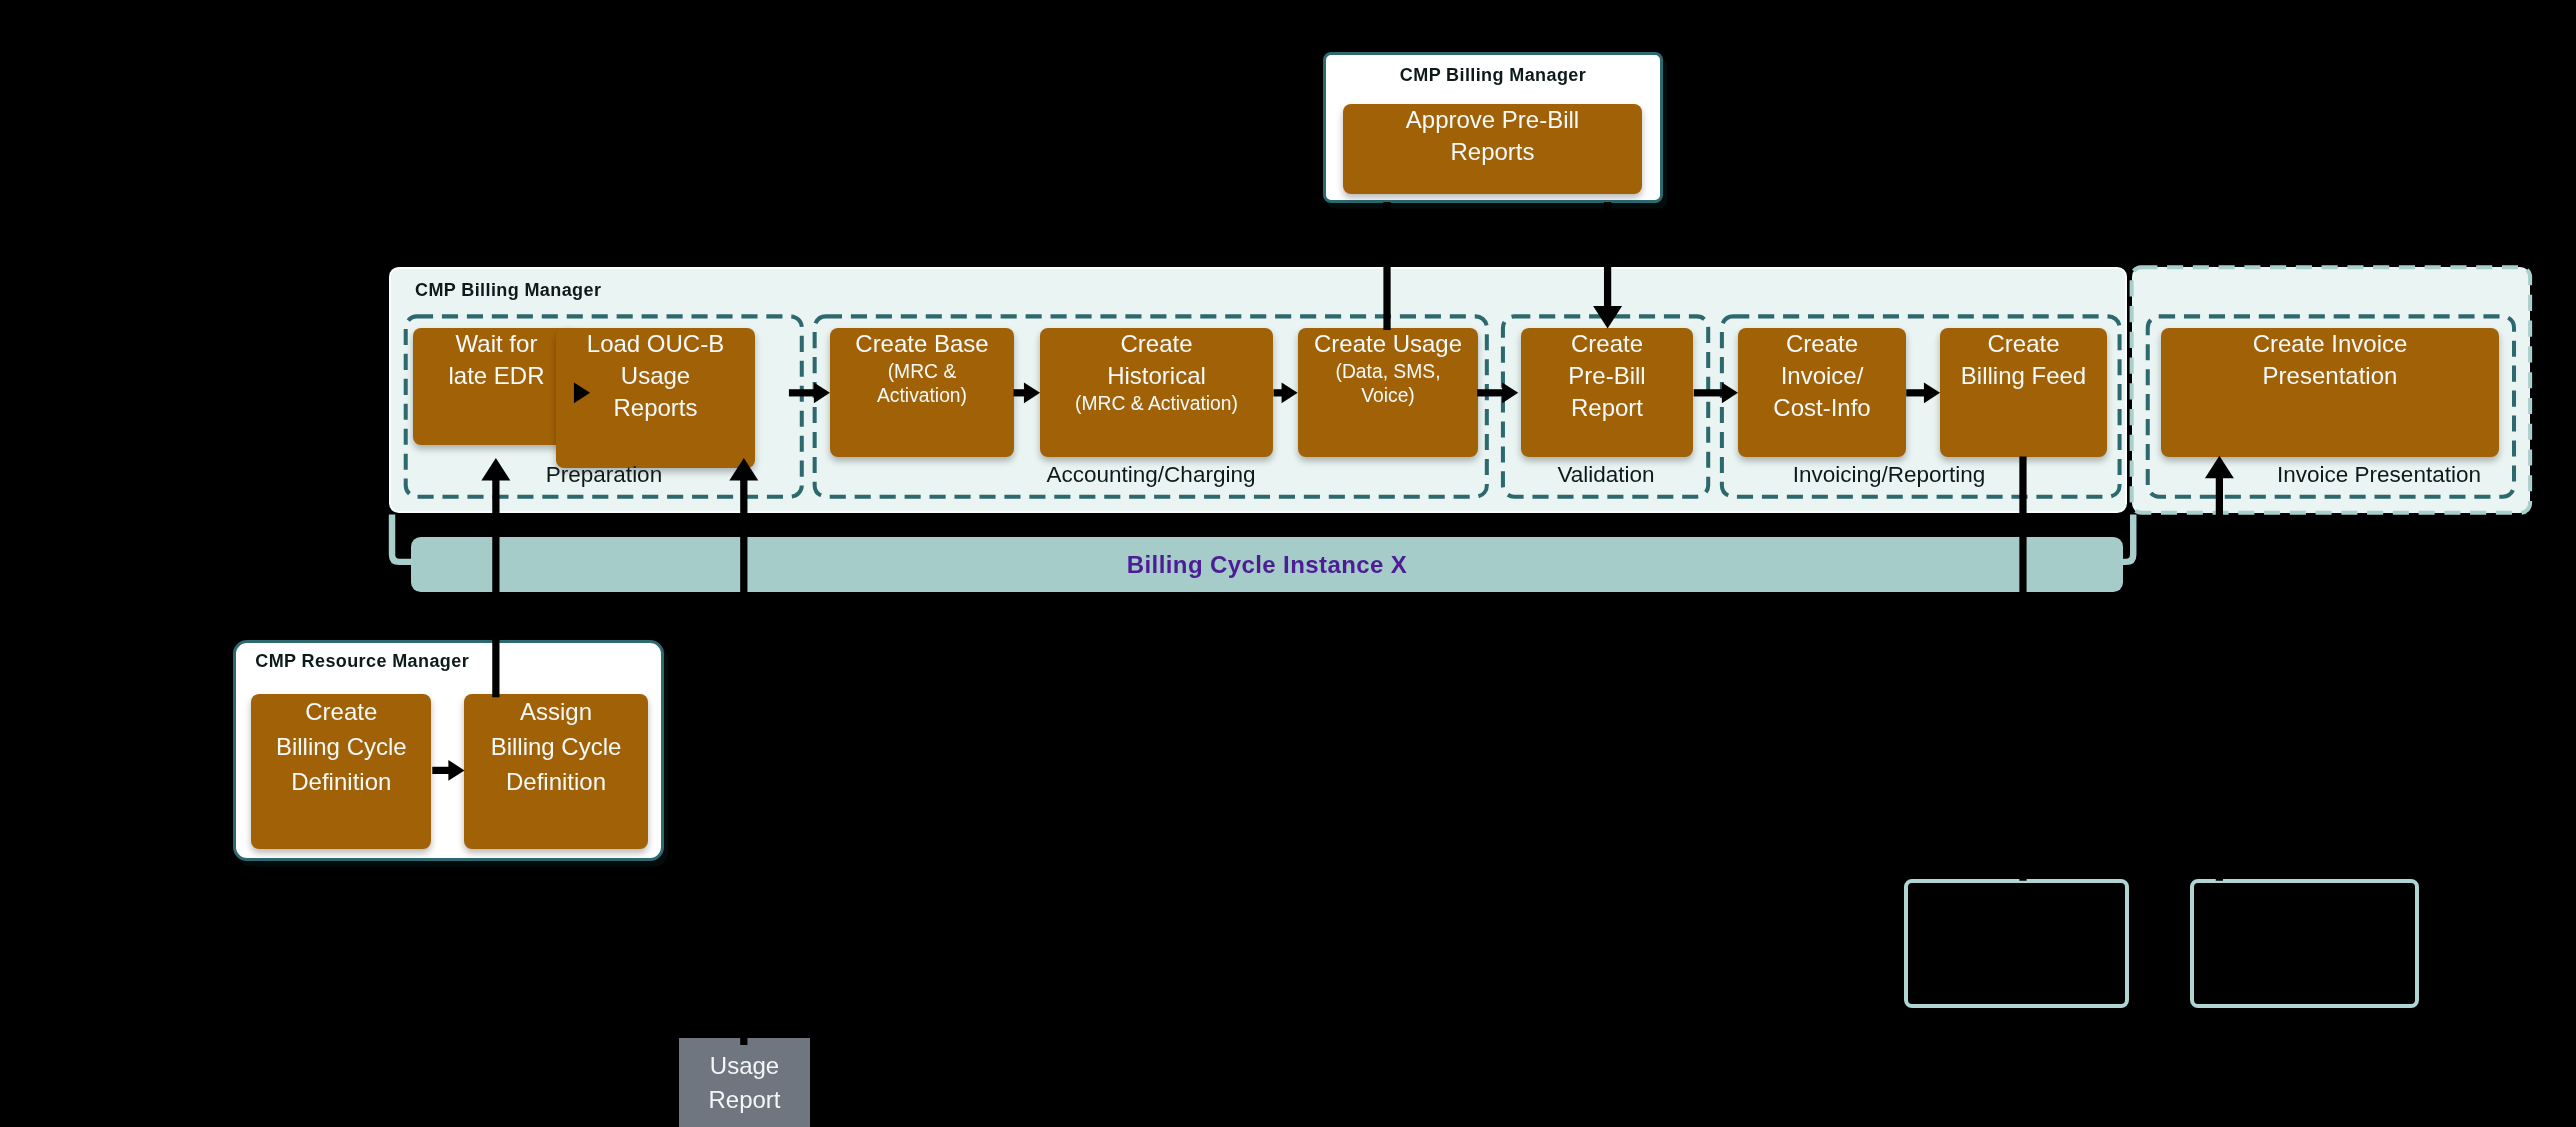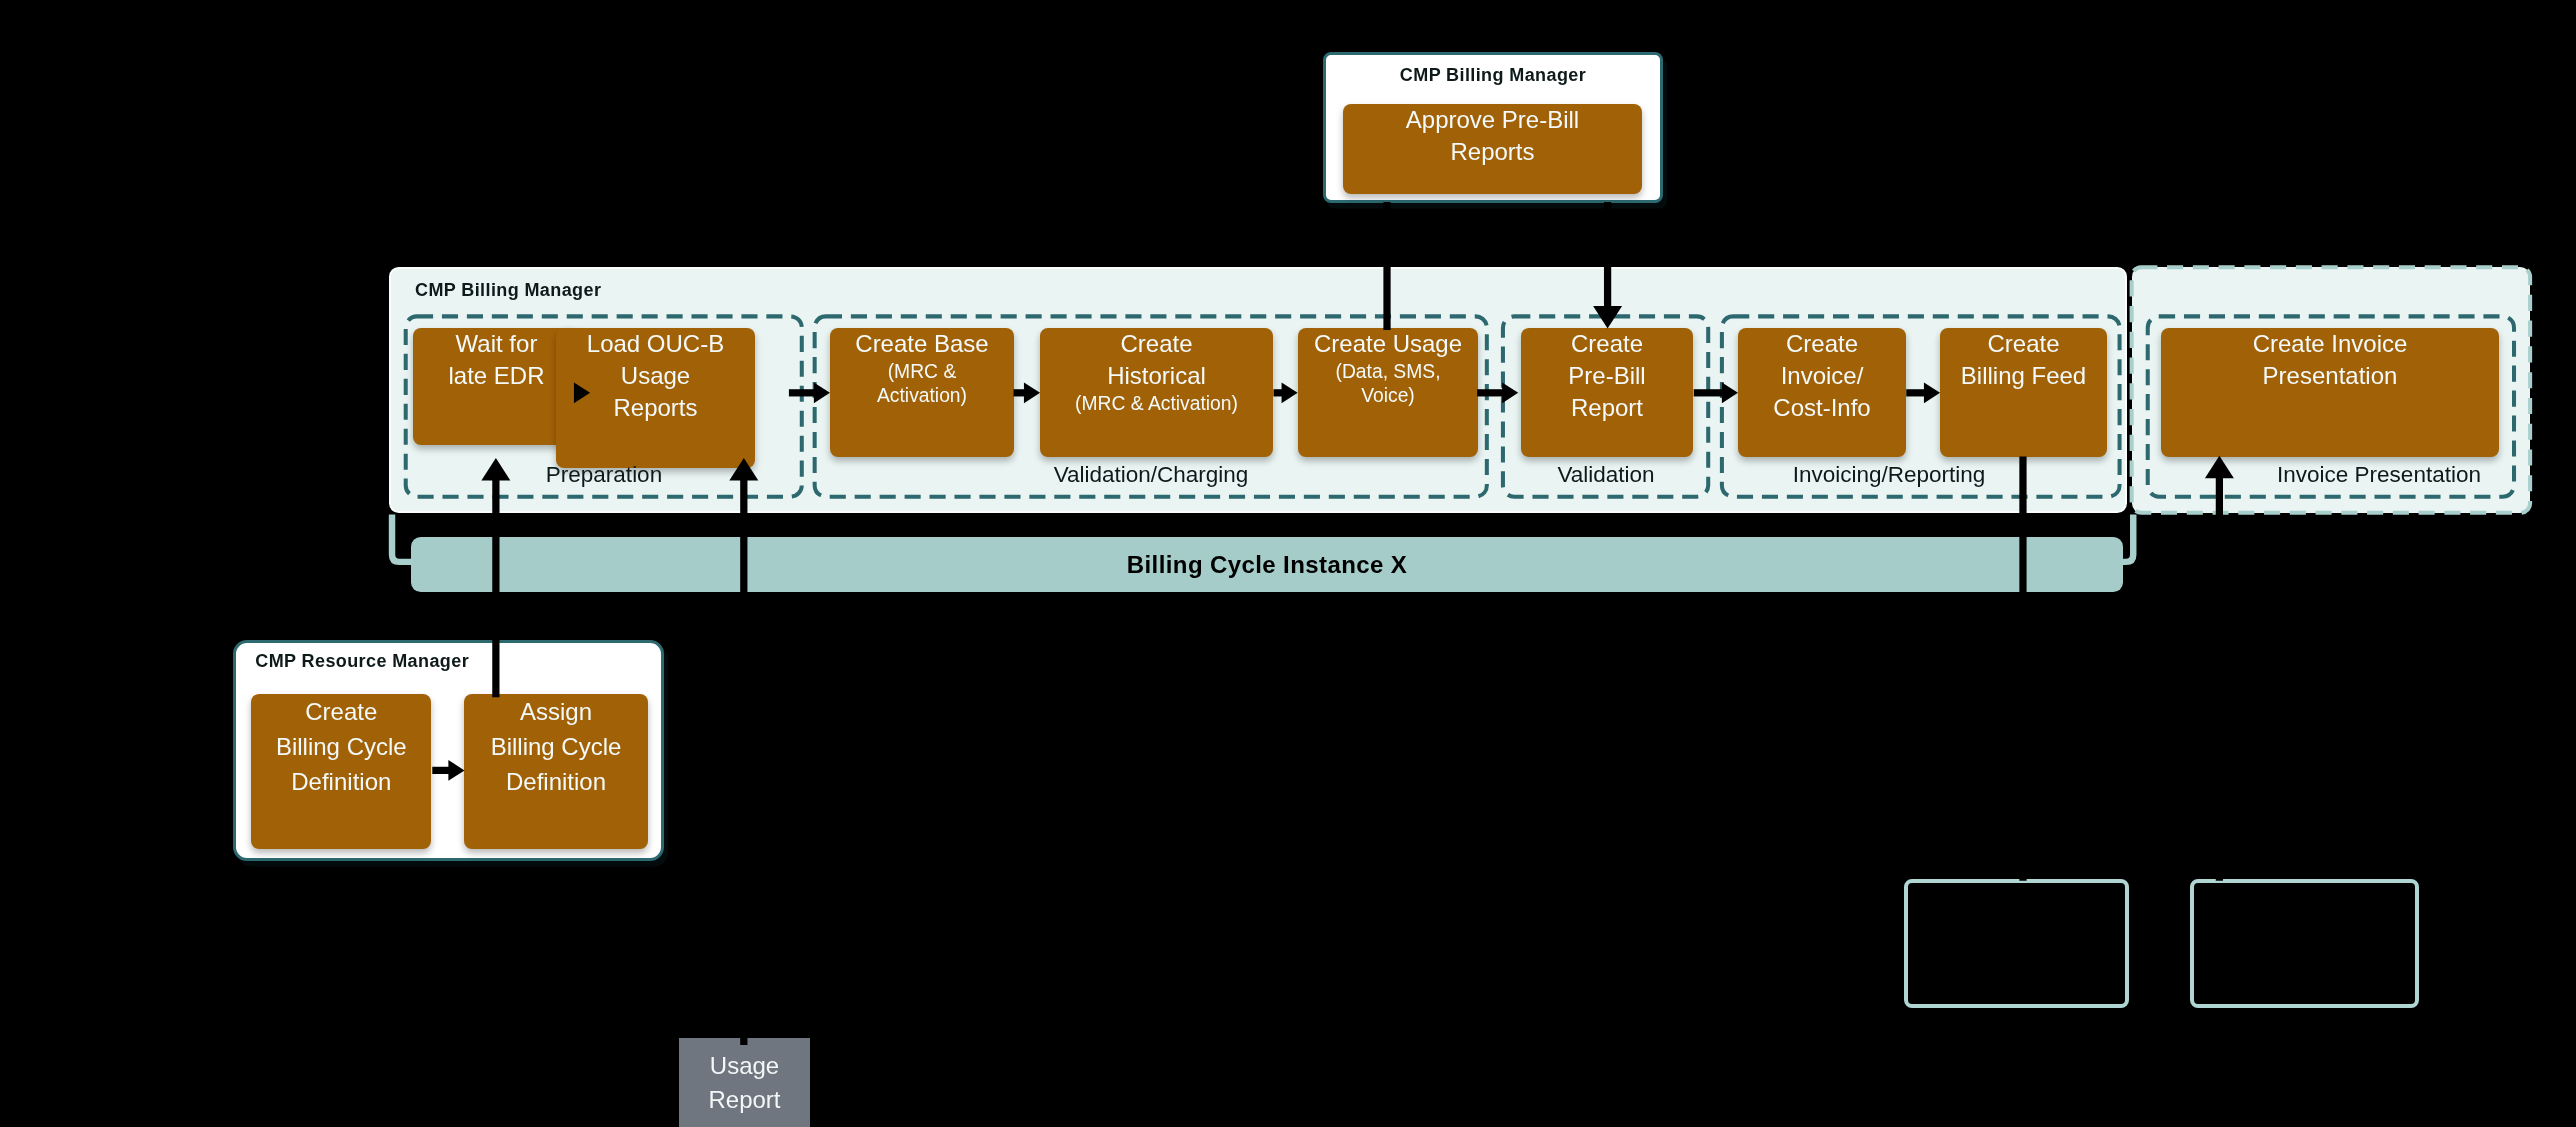--- a/index.html
+++ b/index.html
@@ -17,21 +17,21 @@
 
   
   .task{background:#a16207;border-radius:8px;color:#F4F9F9;display:flex;flex-direction:column;
         align-items:center;justify-content:flex-start;text-align:center;
         box-shadow:0 4px 7.2px rgba(0,0,0,0.28);}
   .task-title{font-size:24px;line-height:32px;font-weight:400;}
   .task-sub{font-size:19.3px;line-height:24px;font-weight:400;}
 
   .group-label{color:#0E1A1A;font-size:22.5px;text-align:center;}
 
-  .bar{background:#A5CCC9;border-radius:9.7px;color:#000000;font-size:24px;font-weight:600;
+  .bar{background:#A5CCC9;border-radius:9.7px;color:#4c1d95;font-size:24px;font-weight:600;
        display:flex;align-items:center;justify-content:center;letter-spacing:0.4px;}
 
   .artifact{background:#6F7680;color:#F4F6F7;font-size:24px;line-height:34px;
             display:flex;align-items:center;justify-content:center;text-align:center;}
 
   .ghost-box{background:transparent;border:4px solid #AFD6D2;border-radius:8px;}
 
   #overlay{position:absolute;left:0;top:0;z-index:50;pointer-events:none;}
 </style>
 </head>
@@ -97,21 +97,21 @@
     <div class="task-title ml">Create
 Billing Feed</div>
   </div>
 
   <div class="abs task" style="left:2161px;top:328px;width:338px;height:129px;">
     <div class="task-title ml">Create Invoice
 Presentation</div>
   </div>
 
   <div class="abs group-label" style="left:483px;top:462px;width:242px;">Preparation</div>
-  <div class="abs group-label" style="left:990px;top:462px;width:322px;">Validation/Charging</div>
+  <div class="abs group-label" style="left:990px;top:462px;width:322px;">Accounting/Charging</div>
   <div class="abs group-label" style="left:1485px;top:462px;width:242px;">Validation</div>
   <div class="abs group-label" style="left:1728px;top:462px;width:322px;">Invoicing/Reporting</div>
   <div class="abs group-label" style="left:2246px;top:462px;width:266px;">Invoice Presentation</div>
 
   <div class="abs bar" style="left:411px;top:537px;width:1712px;height:55px;">
     <span>Billing Cycle Instance X</span>
   </div>
 
   <div class="abs actor-box" style="left:233px;top:640px;width:431px;height:221px;border-radius:14px;">
     <div class="abs lane-title" style="left:19.3px;top:8px;">CMP Resource Manager</div>

